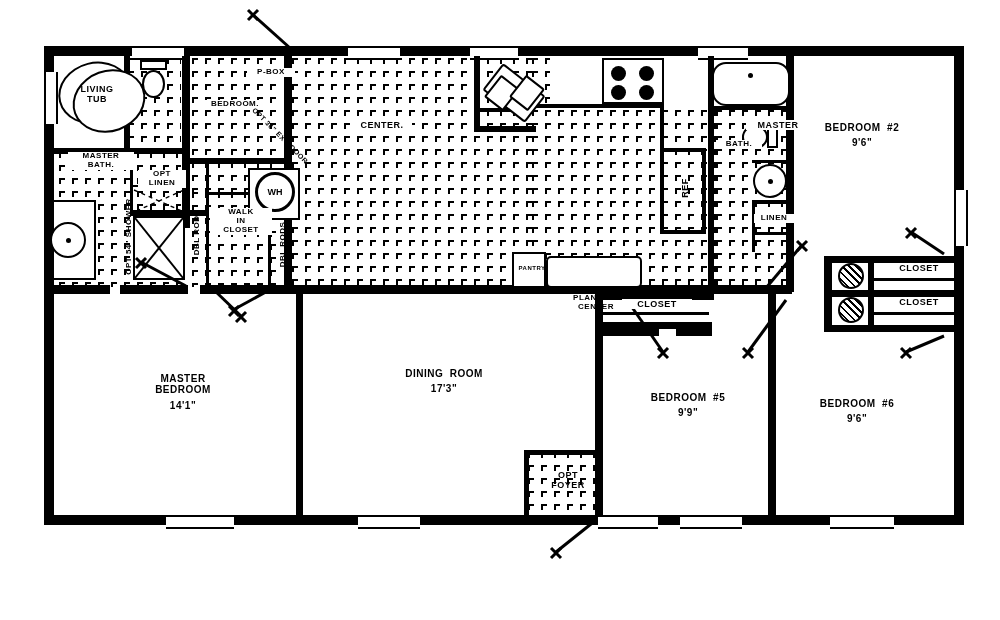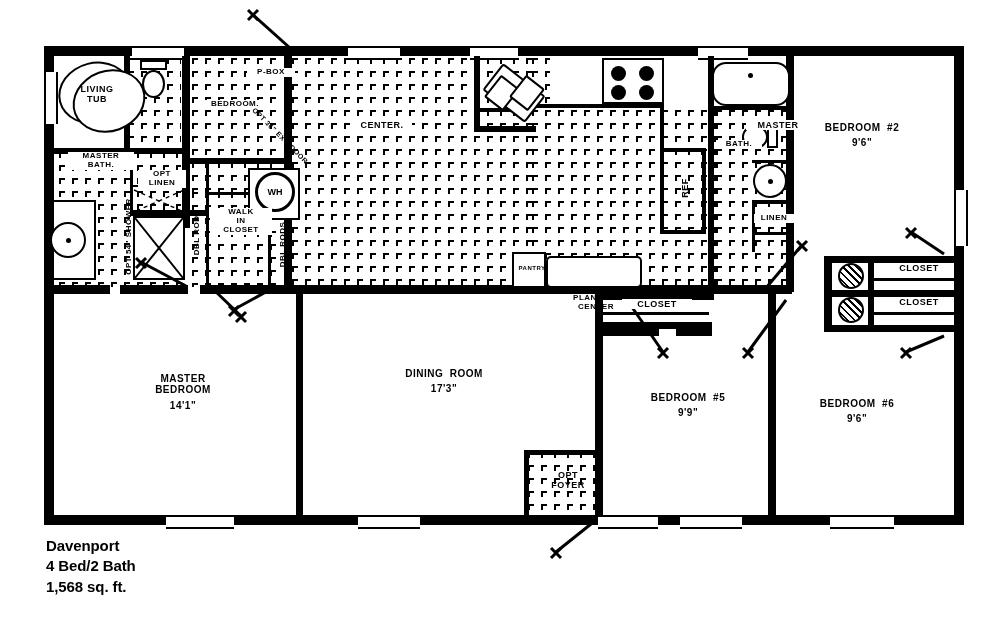--- a/index.html
+++ b/index.html
@@ -296,19 +296,14 @@
 
   <div class="lbl nb s9" style="left:540px;top:470px;width:52px;">OPT
 FOYER</div>
 
   <div class="lbl nb s10" style="left:626px;top:392px;width:120px;">BEDROOM  #5</div>
   <div class="lbl nb s10" style="left:626px;top:407px;width:120px;">9'9"</div>
 
   <div class="lbl nb s10" style="left:795px;top:398px;width:120px;">BEDROOM  #6</div>
   <div class="lbl nb s10" style="left:795px;top:413px;width:120px;">9'6"</div>
 
-  <div id="title">
-    <div>Davenport</div>
-    <div>4 Bed/2 Bath</div>
-    <div>1,568 sq. ft.</div>
-  </div>
 
 </div>
 
 </body></html>

